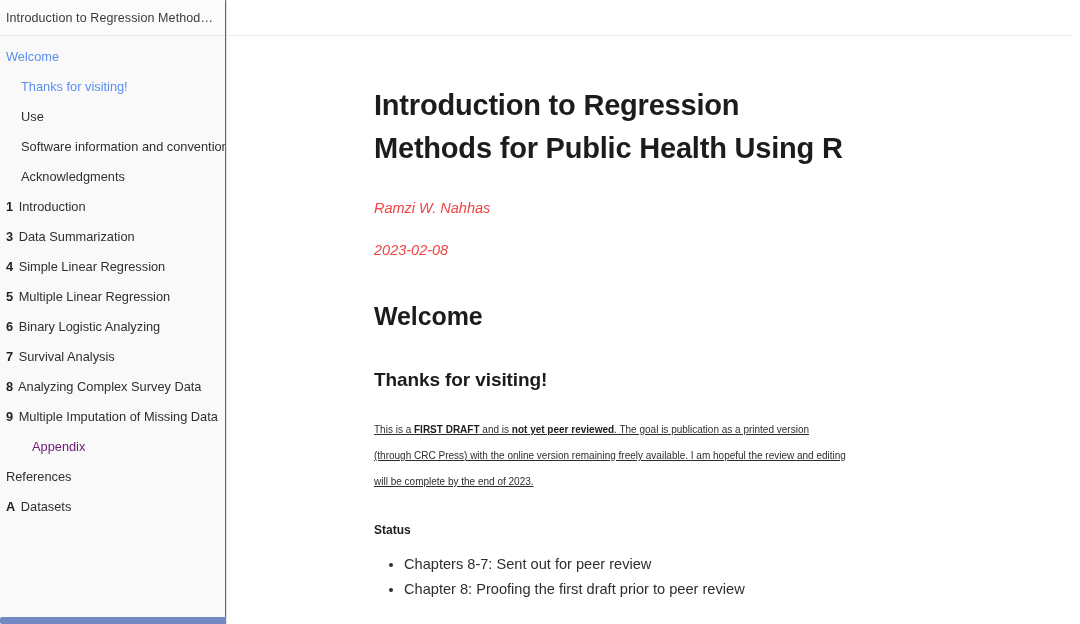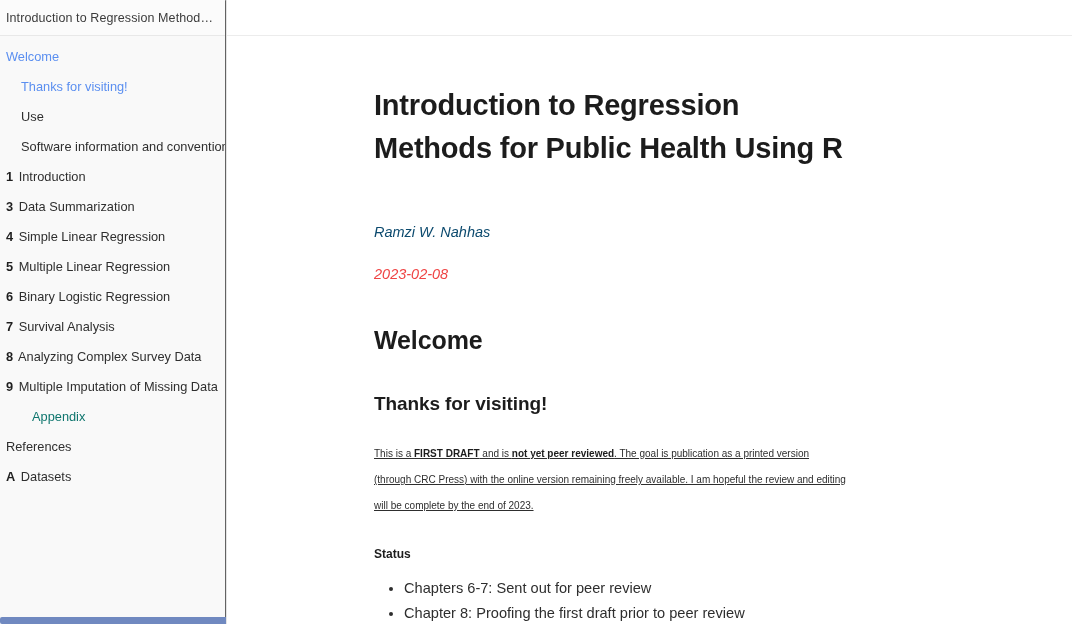--- a/index.html
+++ b/index.html
@@ -74,21 +74,21 @@
     margin-right: 2px;
   }
   .nav-item.level-2 {
     padding-left: 21px;
   }
   .nav-item.active,
   .nav-item.link-blue {
     color: #5b8ff0;
   }
   .nav-item.part-label {
-    color: #0f766e;
+    color: #701a75;
     padding-left: 32px;
   }
 
   
   .sb-track {
     position: absolute;
     top: 0;
     right: -11px;
     width: 12px;
     height: 624px;
@@ -149,28 +149,28 @@
     max-width: 620px;
     margin: 0;
     padding: 48px 0 0 147px;
   }
 
   h1.book-title {
     font-size: 29px;
     line-height: 43px;
     font-weight: bold;
     color: #1c1c1c;
-    margin: 0 0 54px 0;
+    margin: 0 0 30px 0;
     letter-spacing: -0.2px;
   }
 
   .byline {
     font-style: italic;
     font-size: 14.5px;
-    color: #0c4a6e;
+    color: #ef4444;
     margin: 0 0 26px 0;
   }
 
   .pubdate {
     font-style: italic;
     font-size: 14.5px;
     color: #ef4444;
     margin: 0 0 44px 0;
   }
 
@@ -227,25 +227,26 @@
 
     <div class="sidebar-header">
       <span class="sidebar-title">Introduction to Regression Methods for…</span>
     </div>
 
     <nav class="sidebar-nav" id="toc-nav">
         <a class="nav-item level-1 link-blue" href="#"><span>Welcome</span></a>
         <a class="nav-item level-2 active" href="#"><span>Thanks for visiting!</span></a>
         <a class="nav-item level-2" href="#"><span>Use</span></a>
         <a class="nav-item level-2" href="#"><span>Software information and conventions</span></a>
+        <a class="nav-item level-2" href="#"><span>Acknowledgments</span></a>
         <a class="nav-item level-1" href="#"><span class="num">1</span> <span>Introduction</span></a>
         <a class="nav-item level-1" href="#"><span class="num">3</span> <span>Data Summarization</span></a>
         <a class="nav-item level-1" href="#"><span class="num">4</span> <span>Simple Linear Regression</span></a>
         <a class="nav-item level-1" href="#"><span class="num">5</span> <span>Multiple Linear Regression</span></a>
-        <a class="nav-item level-1" href="#"><span class="num">6</span> <span>Binary Logistic Regression</span></a>
+        <a class="nav-item level-1" href="#"><span class="num">6</span> <span>Binary Logistic Analyzing</span></a>
         <a class="nav-item level-1" href="#"><span class="num">7</span> <span>Survival Analysis</span></a>
         <a class="nav-item level-1" href="#"><span class="num">8</span> <span>Analyzing Complex Survey Data</span></a>
         <a class="nav-item level-1" href="#"><span class="num">9</span> <span>Multiple Imputation of Missing Data</span></a>
         <a class="nav-item level-1 part-label" href="#"><span>Appendix</span></a>
         <a class="nav-item level-1" href="#"><span>References</span></a>
         <a class="nav-item level-1" href="#"><span class="num">A</span> <span>Datasets</span></a>
       </nav>
 
     <div class="sb-track">
       <div class="sb-thumb"></div>
@@ -273,21 +274,21 @@
 
         <h3 class="subsec">Thanks for visiting!</h3>
 
         <p class="body">
           <span>This is a </span><b>FIRST DRAFT</b><span> and is </span><b>not yet peer reviewed</b><span>. The goal is publication as a printed version (through CRC Press) with the online version remaining freely available. I am hopeful the review and editing will be complete by the end of 2023.</span>
         </p>
 
         <p class="status-label">Status</p>
 
         <ul class="status-list" id="status-list">
-            <li>Chapters 6-7: Sent out for peer review</li>
+            <li>Chapters 8-7: Sent out for peer review</li>
             <li>Chapter 8: Proofing the first draft prior to peer review</li>
           </ul>
 
       </div>
     </div>
   </main>
 
 </div>
 
 </body></html>

